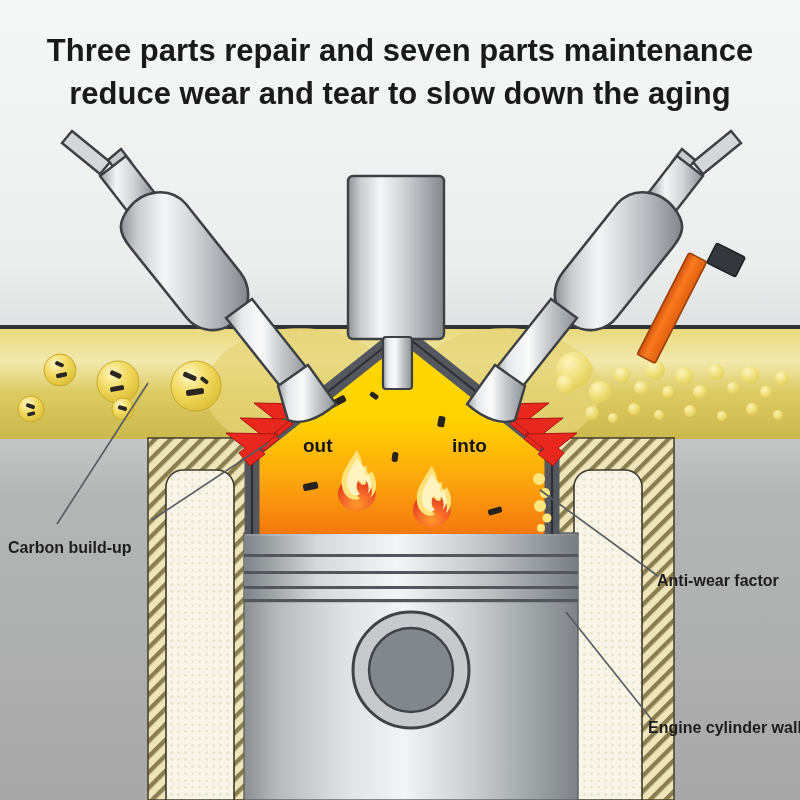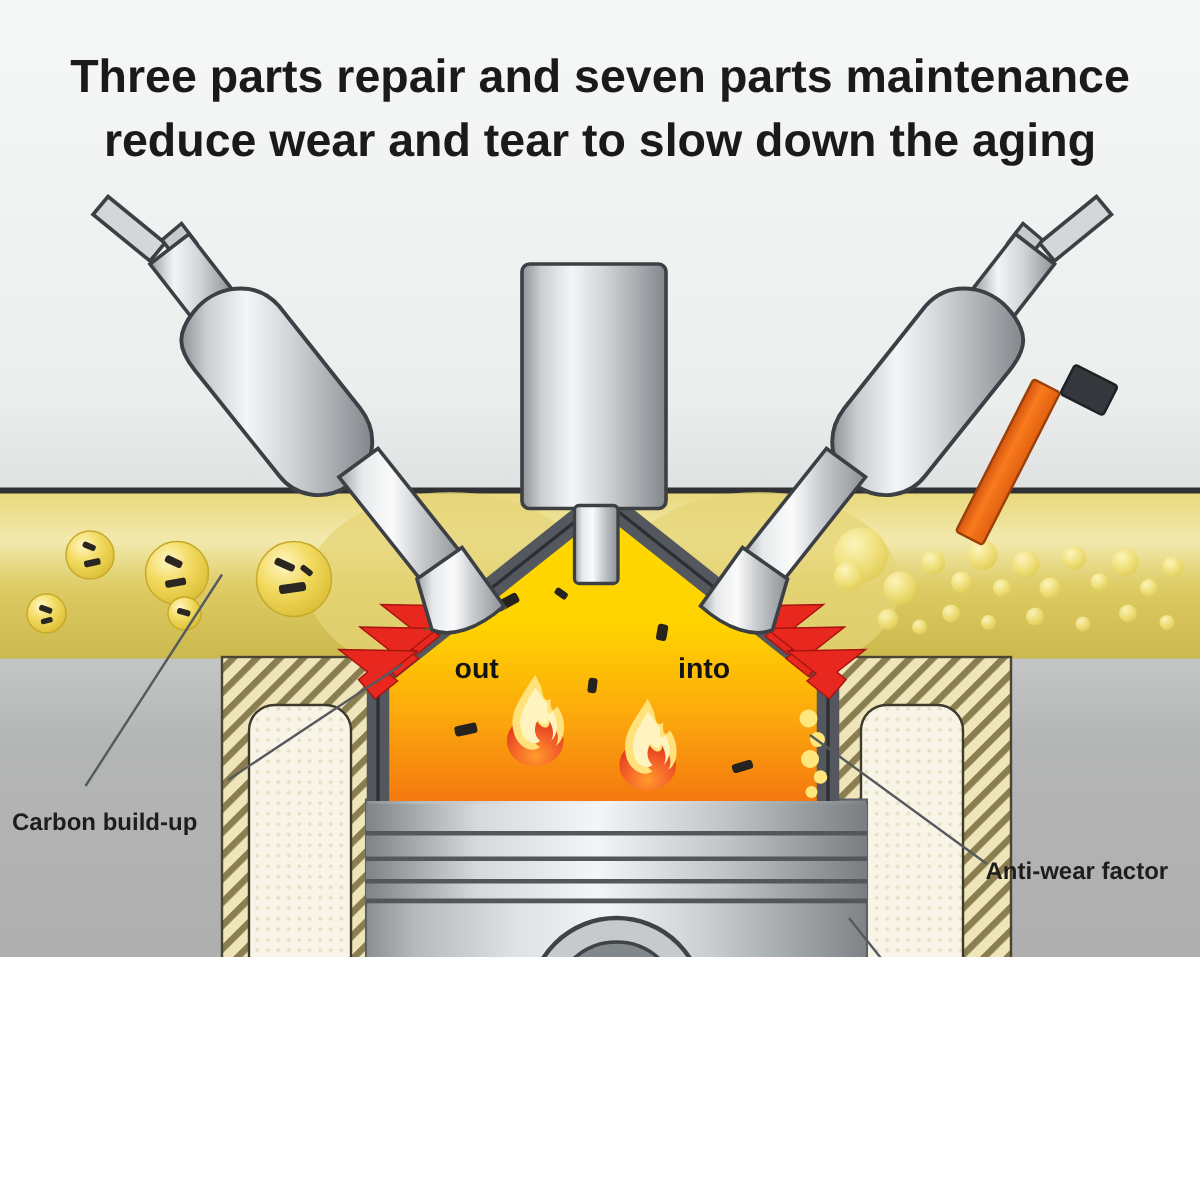--- a/index.html
+++ b/index.html
@@ -1,18 +1,18 @@
 <!DOCTYPE html>
 <html><head>
 <meta charset="utf-8">
 <style>
   html,body{margin:0;padding:0;background:#fff;}
   body{width:800px;height:800px;overflow:hidden;
        font-family:"Liberation Sans","DejaVu Sans",sans-serif;}
-  #stage{position:relative;width:800px;height:638px;overflow:hidden;}
+  #stage{position:relative;width:800px;height:800px;overflow:hidden;}
   #stage svg{display:block;}
   .ttl{font-family:"Liberation Sans","DejaVu Sans",sans-serif;
        font-weight:700;font-size:31px;fill:#1a1a1a;}
   .lbl{font-family:"Liberation Sans","DejaVu Sans",sans-serif;
        font-weight:700;font-size:16px;fill:#1d1d1d;}
   .chmlbl{font-family:"Liberation Sans","DejaVu Sans",sans-serif;
        font-weight:700;font-size:19px;fill:#141414;}
 </style>
 </head>
 <body>

